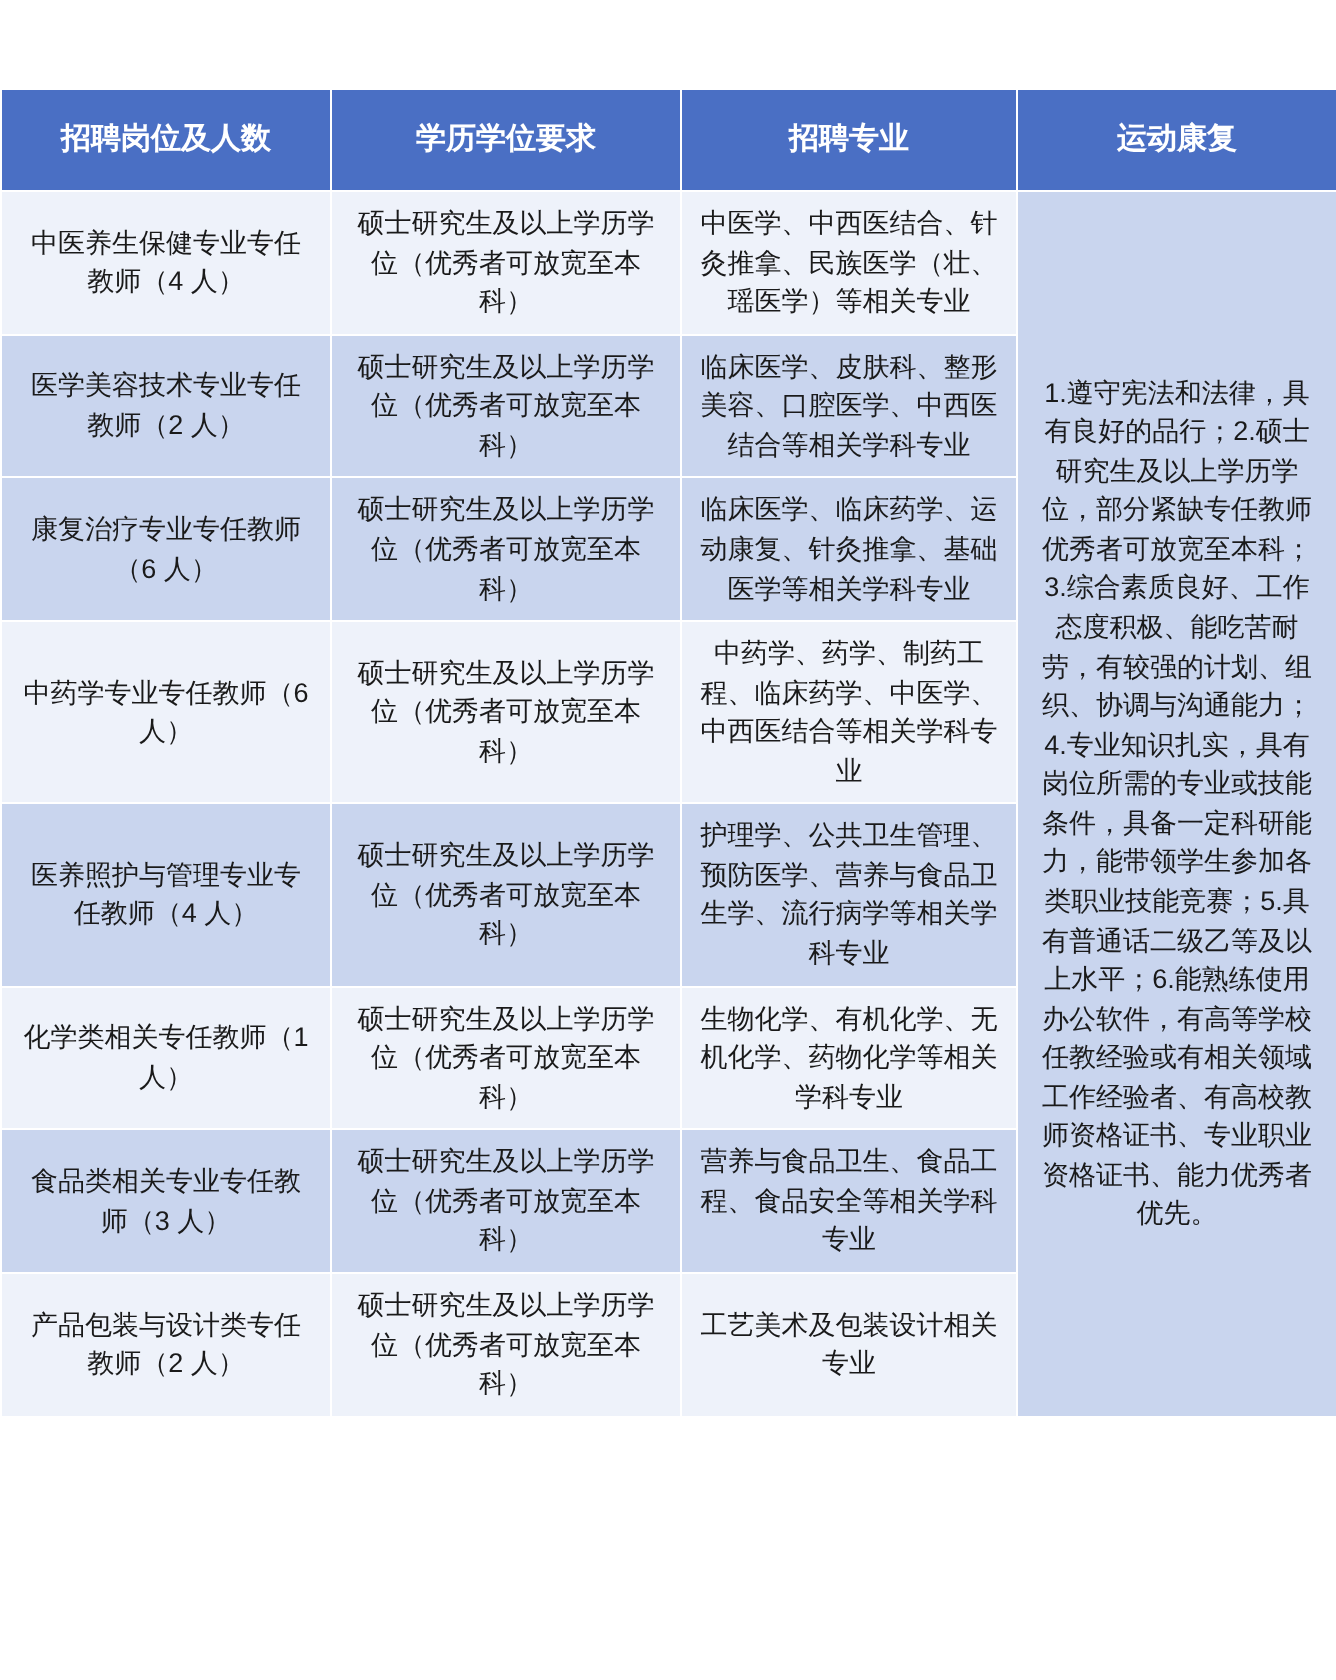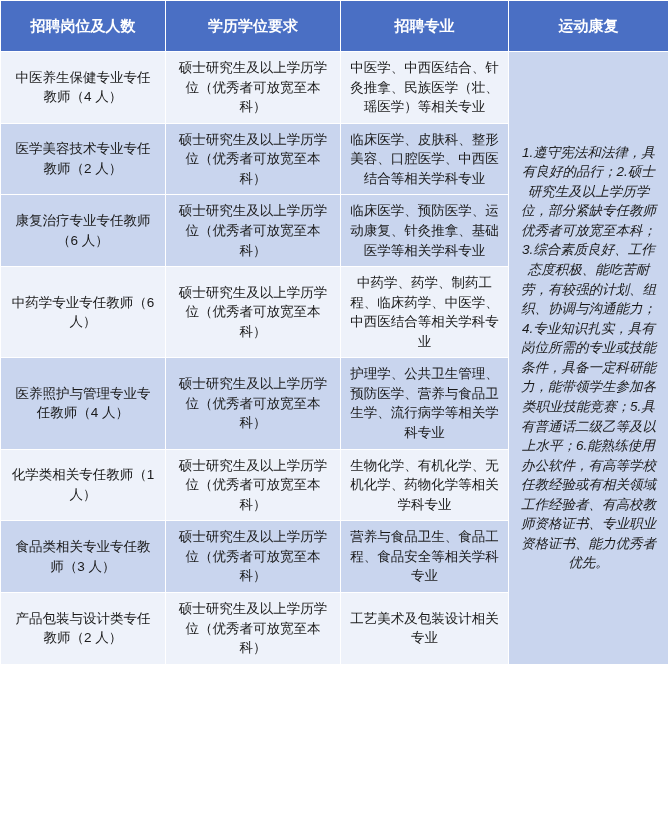--- a/index.html
+++ b/index.html
@@ -10,20 +10,21 @@
   body {
     width: 668px;
     height: 840px;
     font-family: "Liberation Sans", sans-serif;
     color: #1a1a1a;
   }
   #recruit-table {
     width: 668px;
     border-collapse: collapse;
     table-layout: fixed;
+    margin-top: 44px;
   }
   #recruit-table td, #recruit-table th {
     border: 1px solid #ffffff;
     vertical-align: middle;
     text-align: center;
     padding: 6px 8px;
     line-height: 1.45;
   }
   thead th {
     background: #4a6fc4;
@@ -61,21 +62,20 @@
   }
   td.cell-2 {
     text-align: left;
   }
   td.cell-0, td.cell-1 {
     text-align: center;
   }
   .req-text {
     display: block;
     white-space: pre-wrap;
-    font-style: italic;
   }
 </style>
 </head>
 <body>
 
 <table id="recruit-table">
   <colgroup>
     <col class="col-0">
     <col class="col-1">
     <col class="col-2">
@@ -99,21 +99,21 @@
       </td>
     </tr>
     <tr class="band-a">
       <td class="cell-0">医学美容技术专业专任教师（2 人）</td>
       <td class="cell-1">硕士研究生及以上学历学位（优秀者可放宽至本科）</td>
       <td class="cell-2">临床医学、皮肤科、整形美容、口腔医学、中西医结合等相关学科专业</td>
     </tr>
     <tr class="band-a">
       <td class="cell-0">康复治疗专业专任教师（6 人）</td>
       <td class="cell-1">硕士研究生及以上学历学位（优秀者可放宽至本科）</td>
-      <td class="cell-2">临床医学、预防医学、运动康复、针灸推拿、基础医学等相关学科专业</td>
+      <td class="cell-2">临床医学、临床药学、运动康复、针灸推拿、基础医学等相关学科专业</td>
     </tr>
     <tr class="band-b">
       <td class="cell-0">中药学专业专任教师（6 人）</td>
       <td class="cell-1">硕士研究生及以上学历学位（优秀者可放宽至本科）</td>
       <td class="cell-2">中药学、药学、制药工程、临床药学、中医学、中西医结合等相关学科专业</td>
     </tr>
     <tr class="band-a">
       <td class="cell-0">医养照护与管理专业专任教师（4 人）</td>
       <td class="cell-1">硕士研究生及以上学历学位（优秀者可放宽至本科）</td>
       <td class="cell-2">护理学、公共卫生管理、预防医学、营养与食品卫生学、流行病学等相关学科专业</td>

